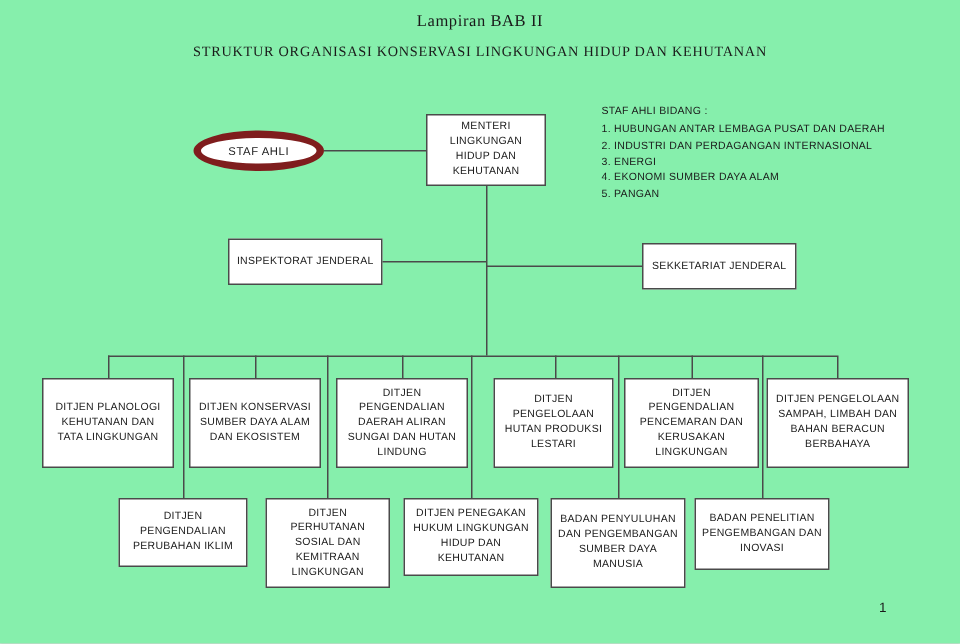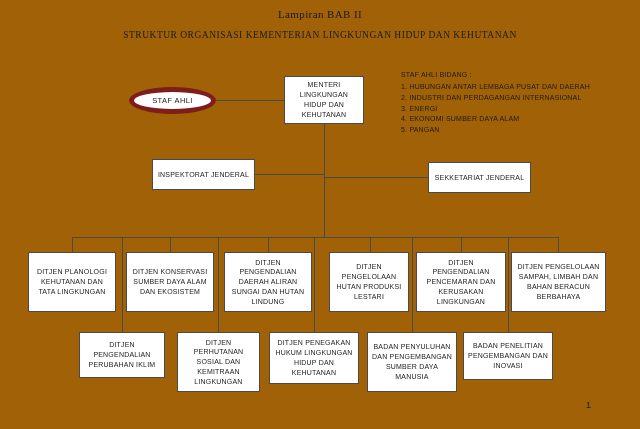--- a/index.html
+++ b/index.html
@@ -1,17 +1,17 @@
 <!DOCTYPE html>
 <html><head>
 <meta charset="utf-8">
 <style>
   html,body{margin:0;padding:0;background:#e9e9e9;}
   #page{
-    position:relative;width:640px;height:429px;background:#a16207;
+    position:relative;width:640px;height:429px;background:#86efac;
     font-family:"Liberation Sans", sans-serif;color:#1a1a1a;overflow:hidden;
     box-shadow:0 0 2px rgba(0,0,0,.25);
   }
   .doc-title{
     position:absolute;left:0;top:8px;width:640px;text-align:center;
     font-family:"Liberation Serif", serif;font-size:11px;letter-spacing:.4px;
   }
   .doc-subtitle{
     position:absolute;left:0;top:30px;width:640px;text-align:center;
     font-family:"Liberation Serif", serif;font-size:9.5px;letter-spacing:.5px;
@@ -33,21 +33,21 @@
   .staf-heading{margin-bottom:1px;}
   .staf-item{padding-left:10px;text-indent:-10px;}
   .page-num{position:absolute;left:586px;top:400px;font-size:9px;}
 </style>
 </head>
 <body>
 
 <div id="page">
 
   <div class="doc-title">Lampiran BAB II</div>
-  <div class="doc-subtitle">STRUKTUR ORGANISASI KEMENTERIAN LINGKUNGAN HIDUP DAN KEHUTANAN</div>
+  <div class="doc-subtitle">STRUKTUR ORGANISASI KONSERVASI LINGKUNGAN HIDUP DAN KEHUTANAN</div>
 
   <div class="ellipse" style="left:129px;top:87px;width:87px;height:27px">STAF AHLI</div>
   <div class="box" style="left:284px;top:76px;width:80px;height:48px">MENTERI LINGKUNGAN HIDUP DAN KEHUTANAN</div>
 
   <div class="staf-block">
     <div class="staf-heading">STAF AHLI BIDANG :</div>
     <div class="staf-item">1.  HUBUNGAN ANTAR LEMBAGA PUSAT DAN DAERAH</div>
     <div class="staf-item">2.  INDUSTRI DAN PERDAGANGAN INTERNASIONAL</div>
     <div class="staf-item">3.  ENERGI</div>
     <div class="staf-item">4.  EKONOMI SUMBER DAYA ALAM</div>

